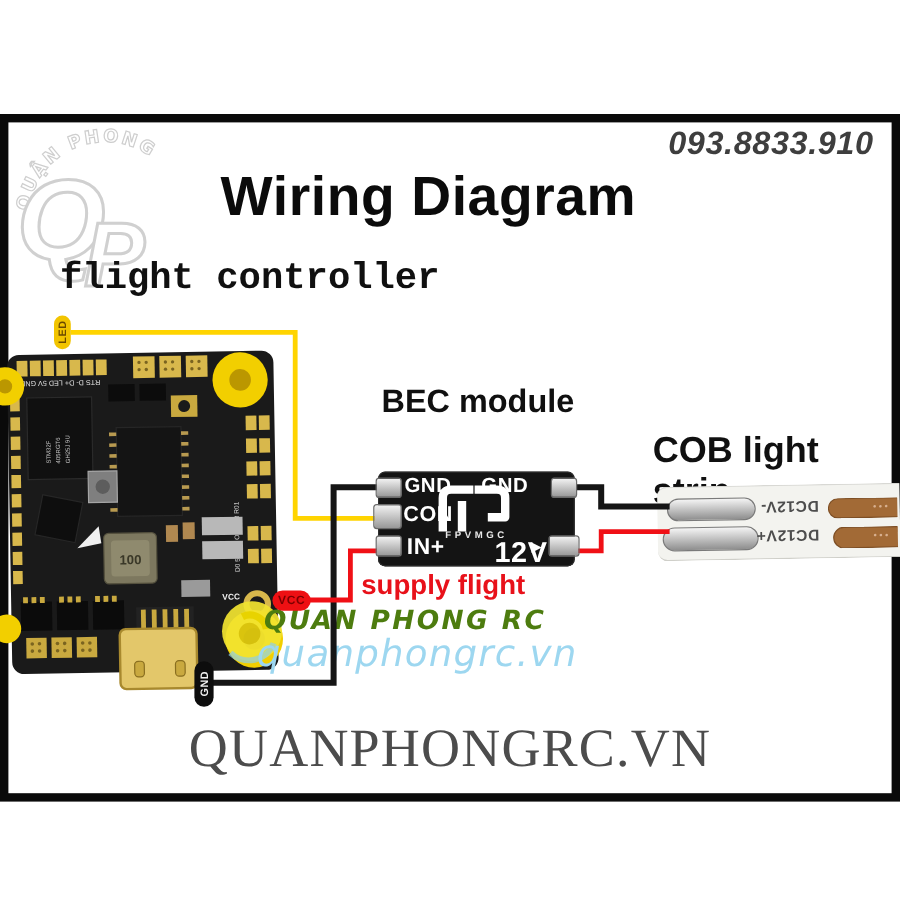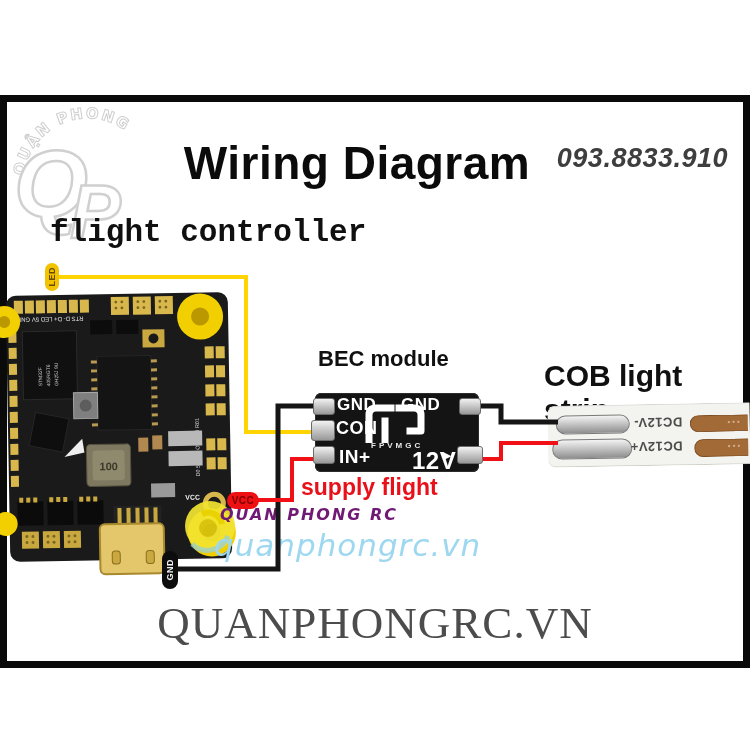--- a/index.html
+++ b/index.html
@@ -2,26 +2,26 @@
 <html><head>
 <meta charset="utf-8">
 <style>
   html,body{margin:0;padding:0;background:#ffffff;}
   .stage{position:relative;width:750px;height:750px;background:#fff;overflow:hidden;
          font-family:"Liberation Sans",sans-serif;color:#111;}
   .abs{position:absolute;}
   
   .frame{left:0;top:95px;width:750px;height:573px;border:7px solid #0a0a0a;box-sizing:border-box;background:#fff;}
   
-  .phone{top:104px;right:22px;font-size:27px;font-weight:bold;font-style:italic;color:#3e3e3e;letter-spacing:.5px;margin-top:39px;}
+  .phone{top:104px;right:22px;font-size:27px;font-weight:bold;font-style:italic;color:#3e3e3e;letter-spacing:.5px;}
   .title{top:136px;left:0;width:674px;text-align:center;padding-left:40px;box-sizing:border-box;
          font-size:46px;font-weight:bold;color:#0b0b0b;letter-spacing:.5px;}
   .lbl{font-weight:bold;color:#101010;}
   .lbl-fc{left:50px;top:215px;font-size:31px;font-family:Liberation Mono, monospace;}
-  .lbl-bec{left:318px;top:346px;font-size:22px;}
+  .lbl-bec{left:318px;top:319px;font-size:27px;}
   .lbl-cob{left:544px;top:359px;font-size:30px;}
   .lbl-supply{left:301px;top:474px;font-size:23px;color:#e8111a;}
   
   .pill{display:flex;align-items:center;justify-content:center;box-sizing:border-box;}
   .pill-led{left:45px;top:263px;width:14px;height:28px;background:#f2c400;border-radius:7px;}
   .pill-led span{writing-mode:vertical-rl;transform:rotate(180deg);font-size:9px;font-weight:bold;color:#6b4a00;letter-spacing:.5px;}
   .pill-vcc{left:227px;top:492px;width:32px;height:17px;background:#ee1013;border-radius:9px;}
   .pill-vcc span{font-size:10px;font-weight:bold;color:#7c0000;letter-spacing:.5px;}
   .pill-gnd{left:162px;top:551px;width:16px;height:38px;background:#0d0d0d;border-radius:8px;}
   .pill-gnd span{writing-mode:vertical-rl;transform:rotate(180deg);font-size:9px;font-weight:bold;color:#f2f2f2;letter-spacing:.5px;}
@@ -32,21 +32,21 @@
   .bec .brand{position:absolute;color:#e8e8e8;font-weight:bold;font-size:8px;letter-spacing:3px;}
   .bec .tri{position:absolute;color:#fff;font-size:11px;}
   
   .cob{left:548px;top:404px;width:202px;height:62px;background:#f3f3ef;border-radius:8px 0 0 8px;
        border-top:1px solid #d8d8d4;border-bottom:1px solid #cfcfc9;transform:rotate(-1deg);box-sizing:border-box;}
   .cob .spad{position:absolute;background:linear-gradient(#f4f4f4,#8e8e8e);border:1px solid #7a7a7a;border-radius:10px;box-sizing:border-box;}
   .cob .ctxt{position:absolute;font-size:13px;font-weight:bold;color:#4d4d4d;transform:rotate(180deg);letter-spacing:.5px;}
   .cob .cu{position:absolute;background:#a26a36;border:1px solid #7d4e24;border-radius:9px;box-sizing:border-box;
            color:#d8b090;font-size:8px;letter-spacing:2px;text-align:right;line-height:14px;padding-right:6px;}
   
-  .wm1{left:220px;top:505px;font-size:16px;font-weight:bold;font-style:italic;color:#701a75;letter-spacing:2px;font-family:"DejaVu Sans",sans-serif;}
+  .wm1{left:220px;top:505px;font-size:22px;font-weight:bold;font-style:italic;color:#4d7c0f;letter-spacing:2px;font-family:"DejaVu Sans",sans-serif;}
   .wm2{left:214px;top:527px;font-size:31px;font-style:italic;color:#9dd7f0;letter-spacing:1px;font-family:"DejaVu Sans",sans-serif;}
   .footer{top:597px;left:0;width:750px;text-align:center;font-family:"Liberation Serif",serif;
           font-size:45px;color:#4c4c4c;letter-spacing:1px;}
   svg{display:block;}
 </style>
 </head>
 <body>
 
 <div class="stage">
 

